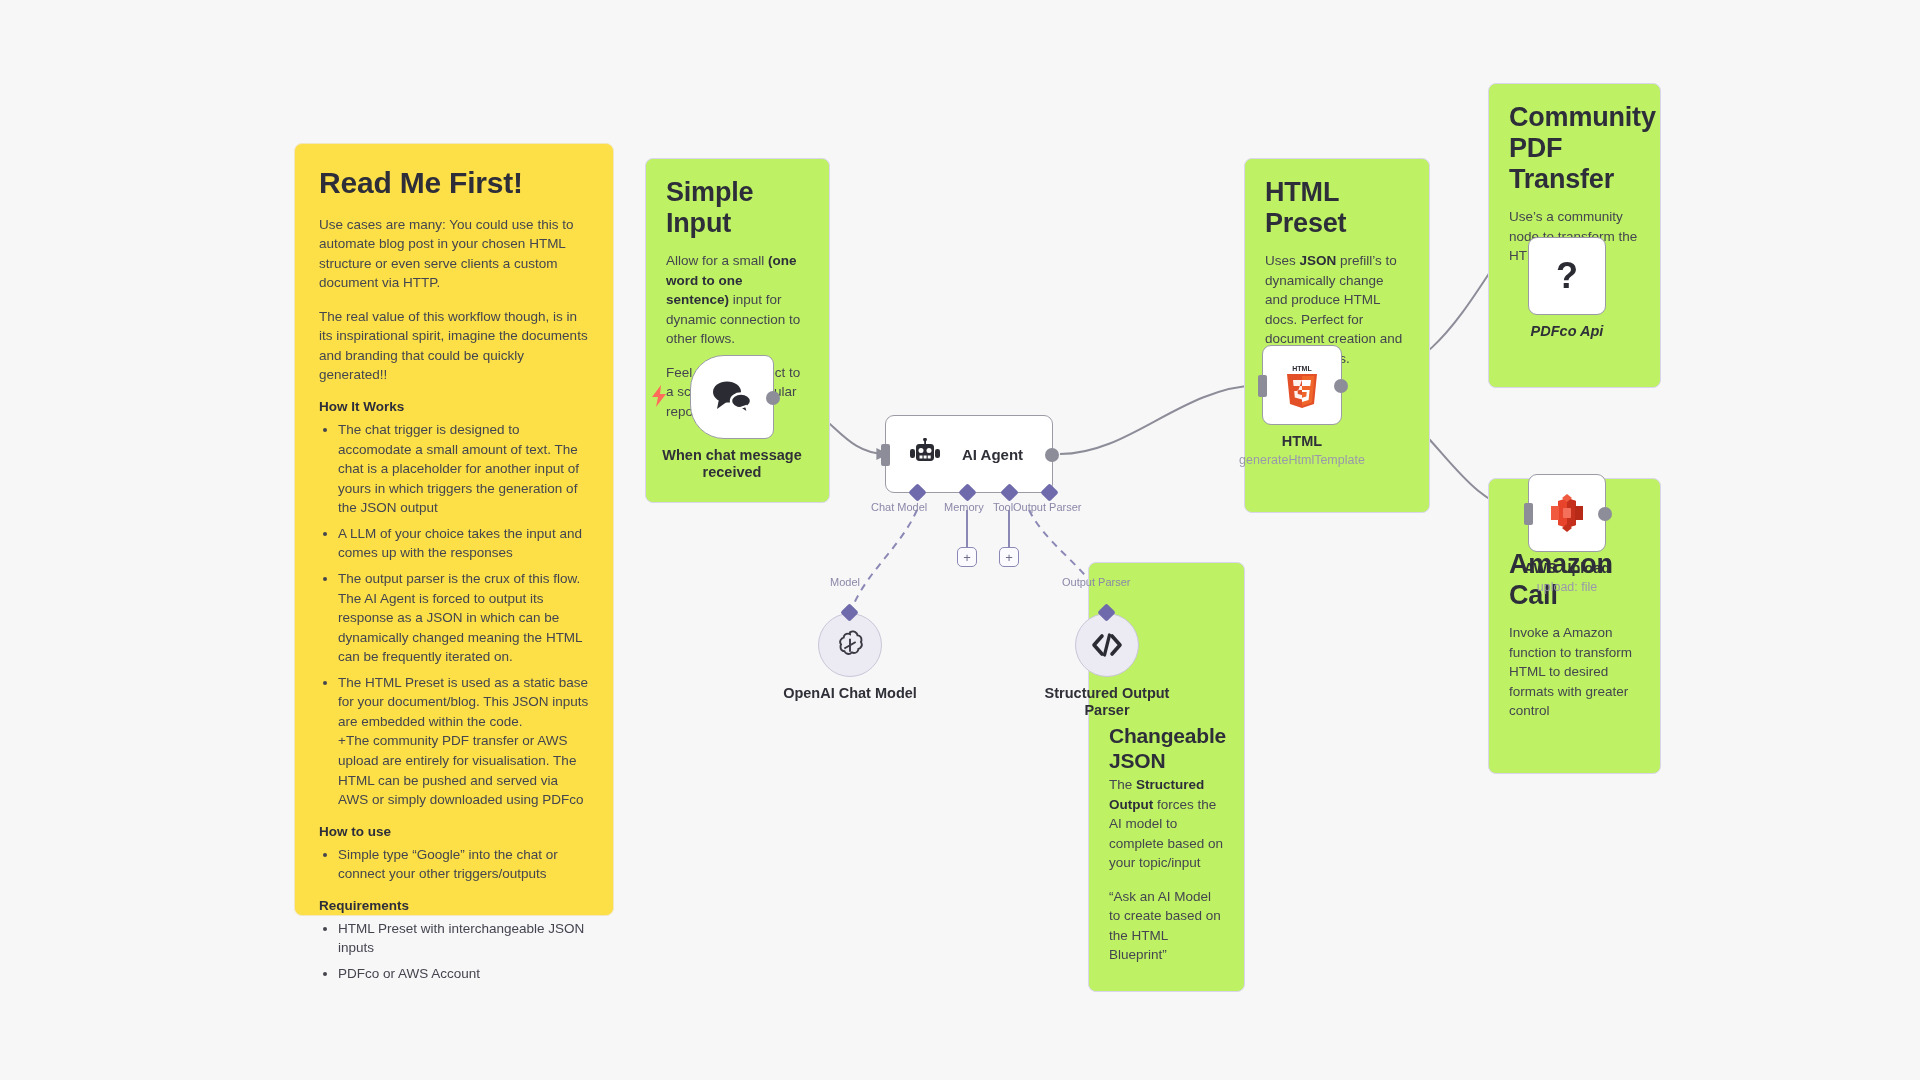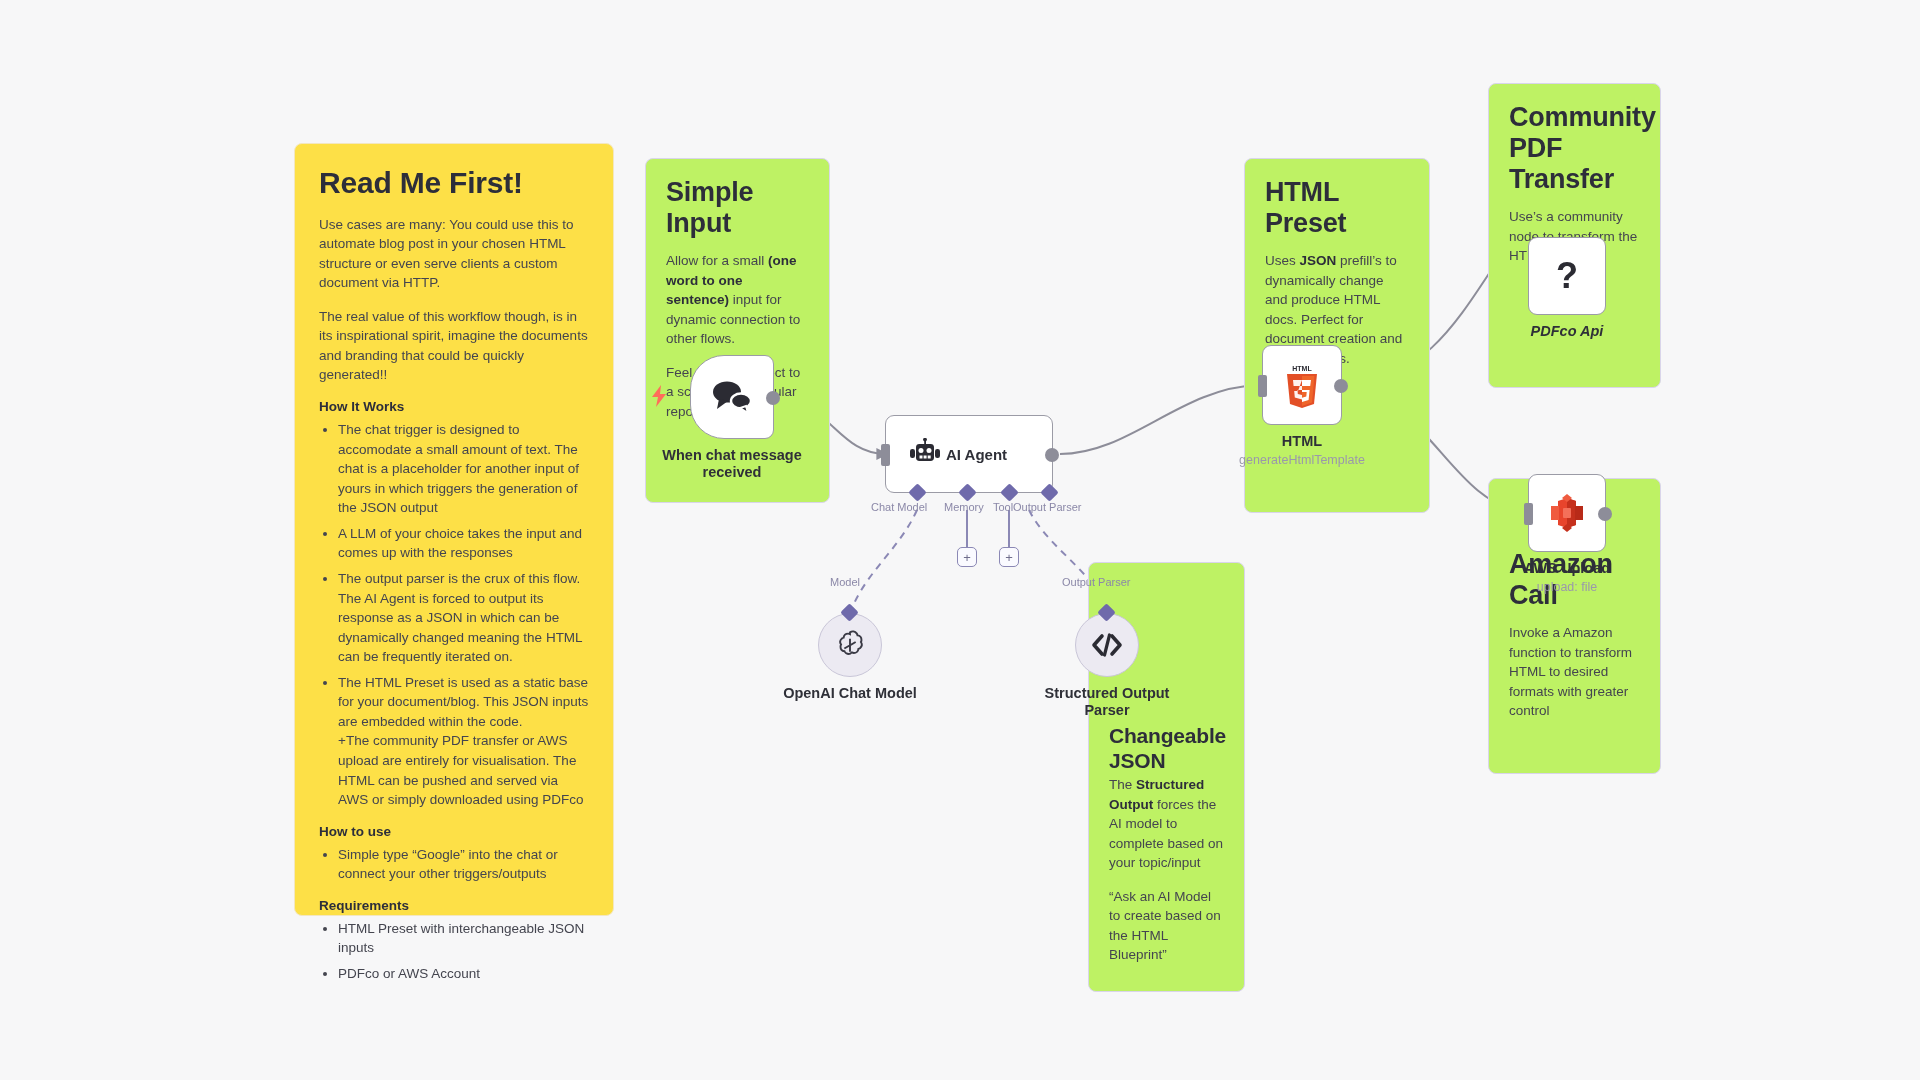--- a/index.html
+++ b/index.html
@@ -77,21 +77,21 @@
   
   #node-chat .node-box{
     width:84px;height:84px;
     border-radius:34px 9px 9px 34px;
     justify-content:center;
   }
   #node-chat{left:690px;top:355px;}
   .bolt{position:absolute;left:-40px;top:30px;font-size:19px;color:#ff6d5a;}
 
   #node-agent{left:885px;top:415px;}
-  #node-agent .node-box{width:168px;height:78px;padding-left:22px;gap:4px;}
+  #node-agent .node-box{width:168px;height:78px;padding-left:22px;gap:20px;}
   #node-agent .title{font-size:15px;font-weight:600;color:#2f3038;}
 
   #node-html{left:1262px;top:345px;}
   #node-html .node-box{width:80px;height:80px;justify-content:center;}
 
   #node-pdfco{left:1528px;top:237px;}
   #node-pdfco .node-box{width:78px;height:78px;justify-content:center;}
   .qmark{font-size:36px;font-weight:700;color:#2b2b33;line-height:1;}
 
   #node-aws{left:1528px;top:474px;}

